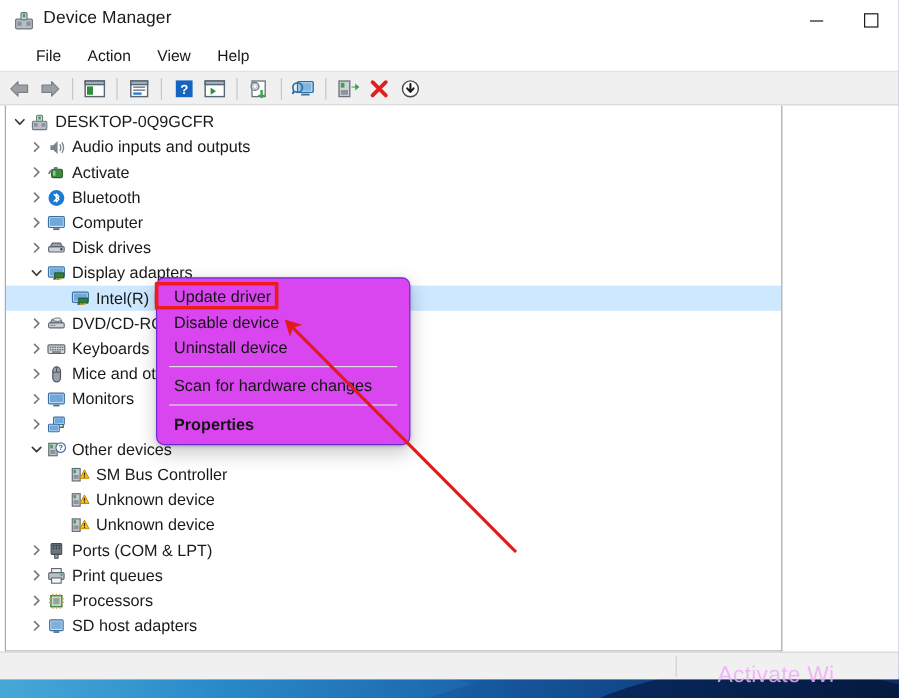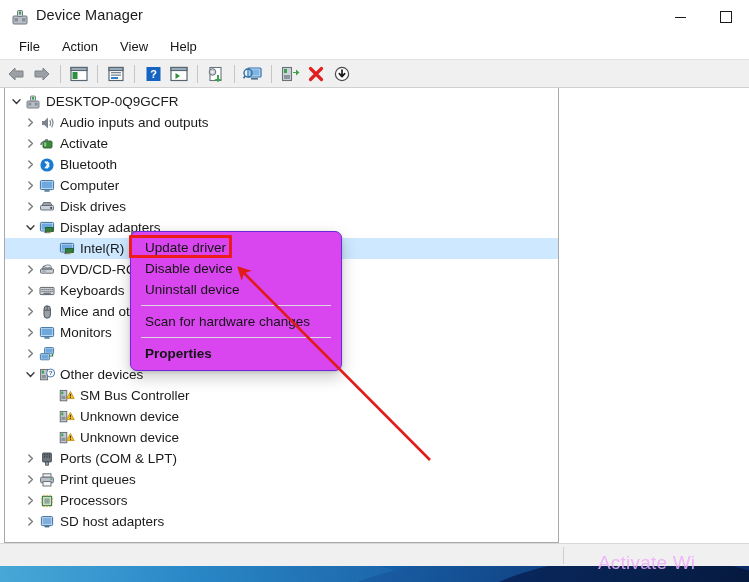--- a/index.html
+++ b/index.html
@@ -39,40 +39,40 @@
     font-size:14.5px;color:#1b1b1b;letter-spacing:.1px;
   }
   .win-btns{position:absolute;right:0;top:0;height:34px;display:flex;}
   .win-btn{width:46px;height:34px;display:flex;align-items:center;justify-content:center;}
   .win-btn .glyph{display:block;}
   .min-glyph{width:11px;height:1px;background:#1b1b1b;}
   .max-glyph{width:10px;height:10px;border:1.5px solid #1b1b1b;}
   
   #menubar{
     height:25px;background:#ffffff;display:flex;align-items:center;
-    padding-left:8px;
+    padding-left:19px;
   }
   #menubar .mi{
     font-size:13px;color:#161616;padding:2px 11px;cursor:default;
   }
   
   #toolbar{
     height:27px;background:#f0f0f0;border-top:1px solid #e2e2e2;
     border-bottom:1px solid #d0d0d0;
     display:flex;align-items:center;padding-left:4px;gap:2px;
   }
   .tb-sep{width:1px;height:18px;background:#c6c6c6;margin:0 4px;}
   .tb-btn{width:24px;height:23px;display:flex;align-items:center;justify-content:center;}
   
   #client{
     position:absolute;left:0;top:88px;width:749px;height:455px;
     background:#ffffff;
   }
   #treepane{
-    position:absolute;left:4px;top:0;width:555px;height:455px;
+    position:absolute;left:4px;top:0;width:648px;height:455px;
     background:#ffffff;border:1px solid #a9a9a9;border-top:none;
     box-sizing:border-box;overflow:hidden;
   }
   .tree{padding:3px 0 0 0;}
   .node{
     position:relative;height:21px;display:flex;align-items:center;
     white-space:nowrap;font-size:13.5px;color:#1a1a1a;
   }
   .node.sel{background:#cde8ff;}
   .chev{

